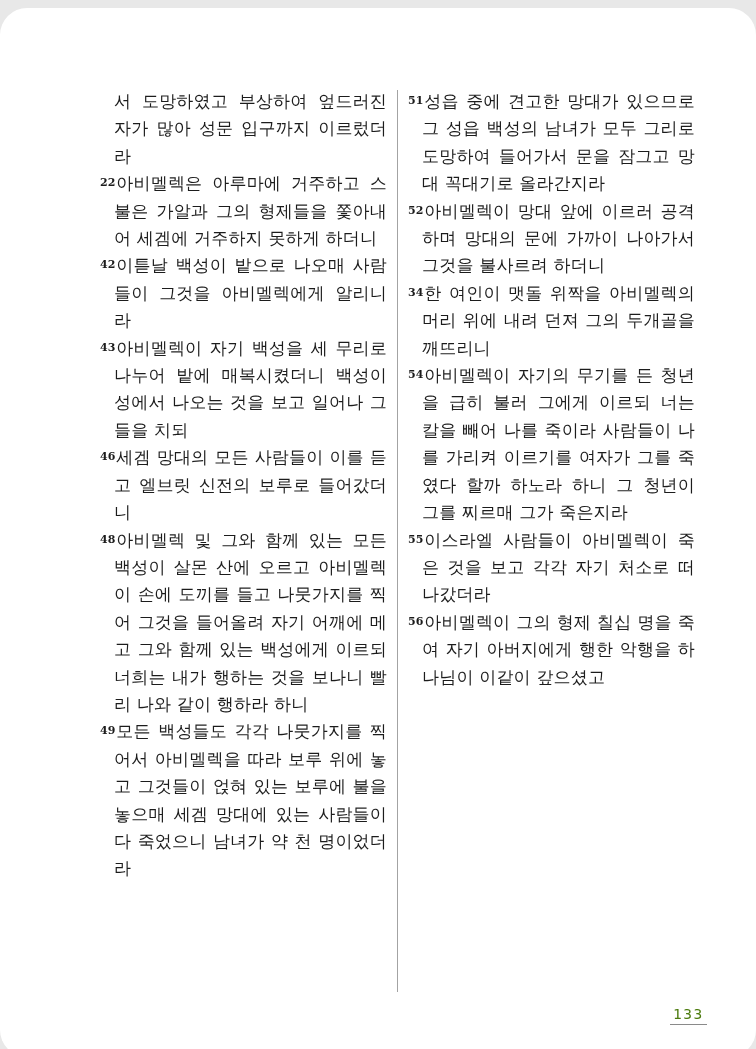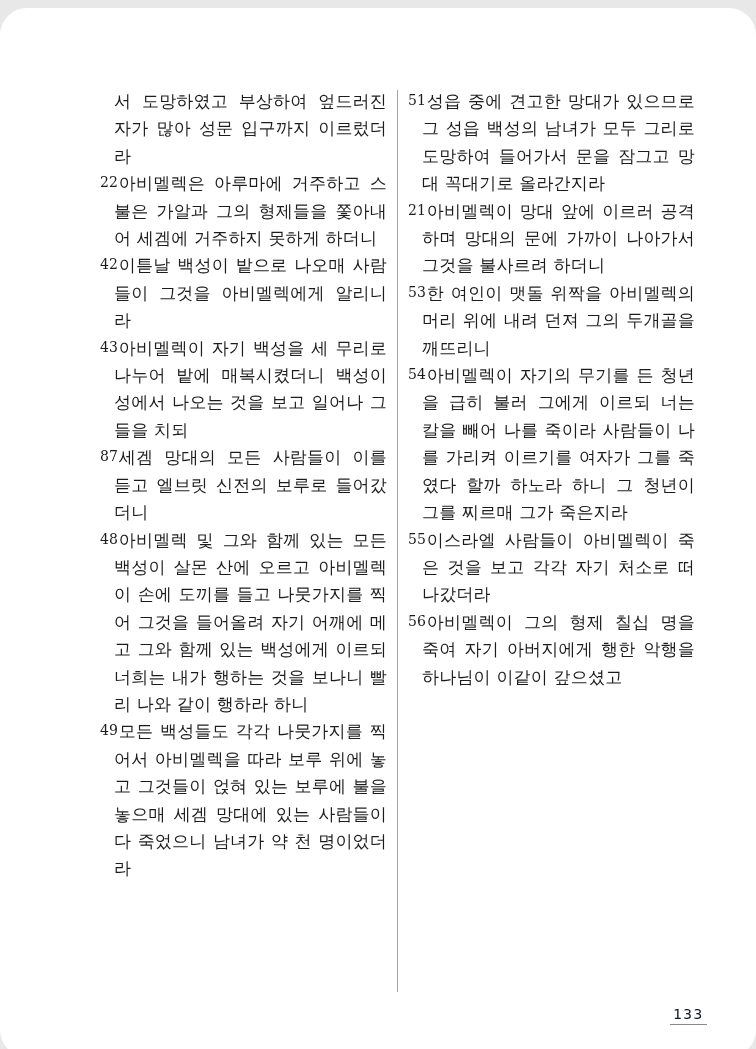--- a/index.html
+++ b/index.html
@@ -25,64 +25,64 @@
     font-size: 17px;
     line-height: 27.4px;
     text-align: justify;
     word-break: break-all;
     padding-left: 14px;
     text-indent: -14px;
     letter-spacing: 0.2px;
   }
   .verse.cont { text-indent: 0; }
   .vnum {
-    font-size: 14px;
-    font-weight: normal;
+    font-size: 11px;
+    font-weight: bold;
     vertical-align: top;
     position: relative;
     top: -1px;
     margin-right: 1px;
     letter-spacing: 0;
   }
   .divider {
     position: absolute;
     left: 397px;
     top: 82px;
     width: 1px;
     height: 902px;
     background: #a3a3a3;
   }
   .page-number {
     position: absolute;
     left: 670px;
     top: 998px;
     font-size: 14.5px;
     letter-spacing: 1.5px;
-    color: #0f172a;
+    color: #4d7c0f;
     border-bottom: 1px solid #8a8a8a;
     padding: 0 3px 2px 3px;
     font-family: "DejaVu Sans Mono", monospace;
   }
 </style>
 </head>
 <body>
 
 <div class="page">
   <div class="col col-left">
       <p class="verse cont">서 도망하였고 부상하여 엎드러진 자가 많아 성문 입구까지 이르렀더라</p>
       <p class="verse"><sup class="vnum">22</sup>아비멜렉은 아루마에 거주하고 스불은 가알과 그의 형제들을 쫓아내어 세겜에 거주하지 못하게 하더니</p>
       <p class="verse"><sup class="vnum">42</sup>이튿날 백성이 밭으로 나오매 사람들이 그것을 아비멜렉에게 알리니라</p>
       <p class="verse"><sup class="vnum">43</sup>아비멜렉이 자기 백성을 세 무리로 나누어 밭에 매복시켰더니 백성이 성에서 나오는 것을 보고 일어나 그들을 치되</p>
-      <p class="verse"><sup class="vnum">87</sup>세겜 망대의 모든 사람들이 이를 듣고 엘브릿 신전의 보루로 들어갔더니</p>
+      <p class="verse"><sup class="vnum">46</sup>세겜 망대의 모든 사람들이 이를 듣고 엘브릿 신전의 보루로 들어갔더니</p>
       <p class="verse"><sup class="vnum">48</sup>아비멜렉 및 그와 함께 있는 모든 백성이 살몬 산에 오르고 아비멜렉이 손에 도끼를 들고 나뭇가지를 찍어 그것을 들어올려 자기 어깨에 메고 그와 함께 있는 백성에게 이르되 너희는 내가 행하는 것을 보나니 빨리 나와 같이 행하라 하니</p>
       <p class="verse"><sup class="vnum">49</sup>모든 백성들도 각각 나뭇가지를 찍어서 아비멜렉을 따라 보루 위에 놓고 그것들이 얹혀 있는 보루에 불을 놓으매 세겜 망대에 있는 사람들이 다 죽었으니 남녀가 약 천 명이었더라</p>
     </div>
   <div class="divider"></div>
   <div class="col col-right">
       <p class="verse"><sup class="vnum">51</sup>성읍 중에 견고한 망대가 있으므로 그 성읍 백성의 남녀가 모두 그리로 도망하여 들어가서 문을 잠그고 망대 꼭대기로 올라간지라</p>
-      <p class="verse"><sup class="vnum">21</sup>아비멜렉이 망대 앞에 이르러 공격하며 망대의 문에 가까이 나아가서 그것을 불사르려 하더니</p>
-      <p class="verse"><sup class="vnum">53</sup>한 여인이 맷돌 위짝을 아비멜렉의 머리 위에 내려 던져 그의 두개골을 깨뜨리니</p>
+      <p class="verse"><sup class="vnum">52</sup>아비멜렉이 망대 앞에 이르러 공격하며 망대의 문에 가까이 나아가서 그것을 불사르려 하더니</p>
+      <p class="verse"><sup class="vnum">34</sup>한 여인이 맷돌 위짝을 아비멜렉의 머리 위에 내려 던져 그의 두개골을 깨뜨리니</p>
       <p class="verse"><sup class="vnum">54</sup>아비멜렉이 자기의 무기를 든 청년을 급히 불러 그에게 이르되 너는 칼을 빼어 나를 죽이라 사람들이 나를 가리켜 이르기를 여자가 그를 죽였다 할까 하노라 하니 그 청년이 그를 찌르매 그가 죽은지라</p>
       <p class="verse"><sup class="vnum">55</sup>이스라엘 사람들이 아비멜렉이 죽은 것을 보고 각각 자기 처소로 떠나갔더라</p>
       <p class="verse"><sup class="vnum">56</sup>아비멜렉이 그의 형제 칠십 명을 죽여 자기 아버지에게 행한 악행을 하나님이 이같이 갚으셨고</p>
     </div>
   <div class="page-number">133</div>
 </div>
 
 </body></html>

